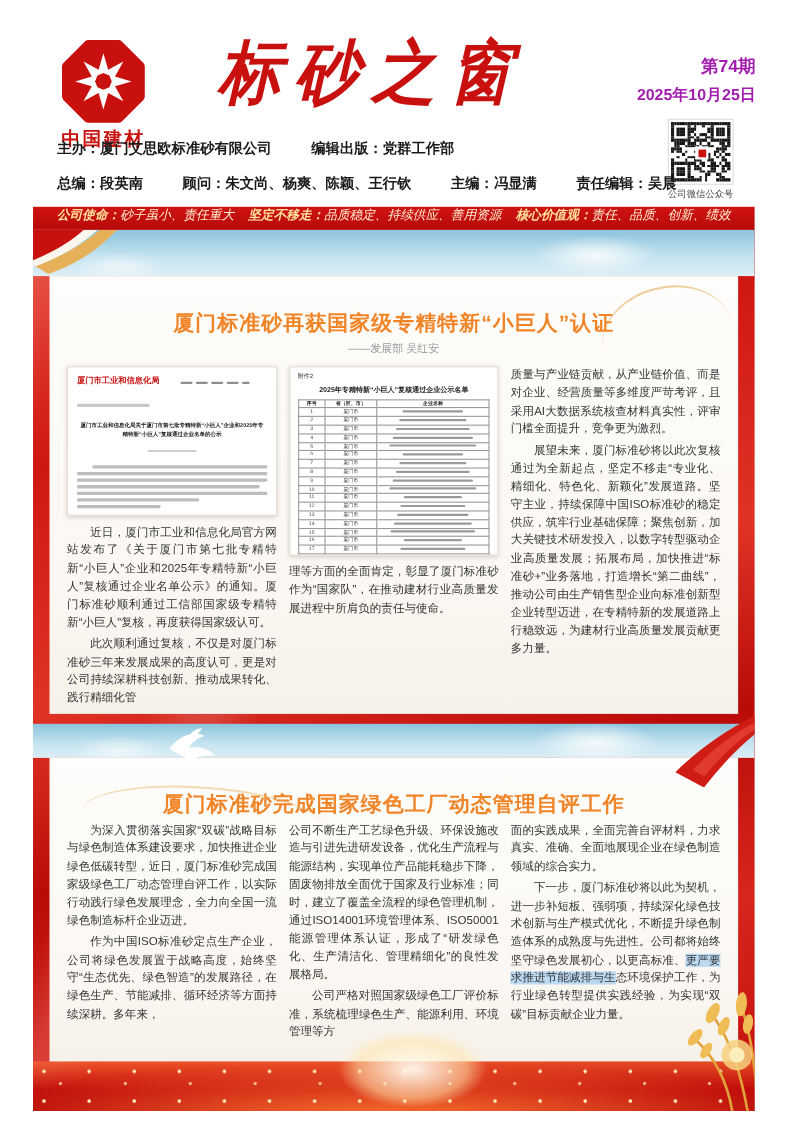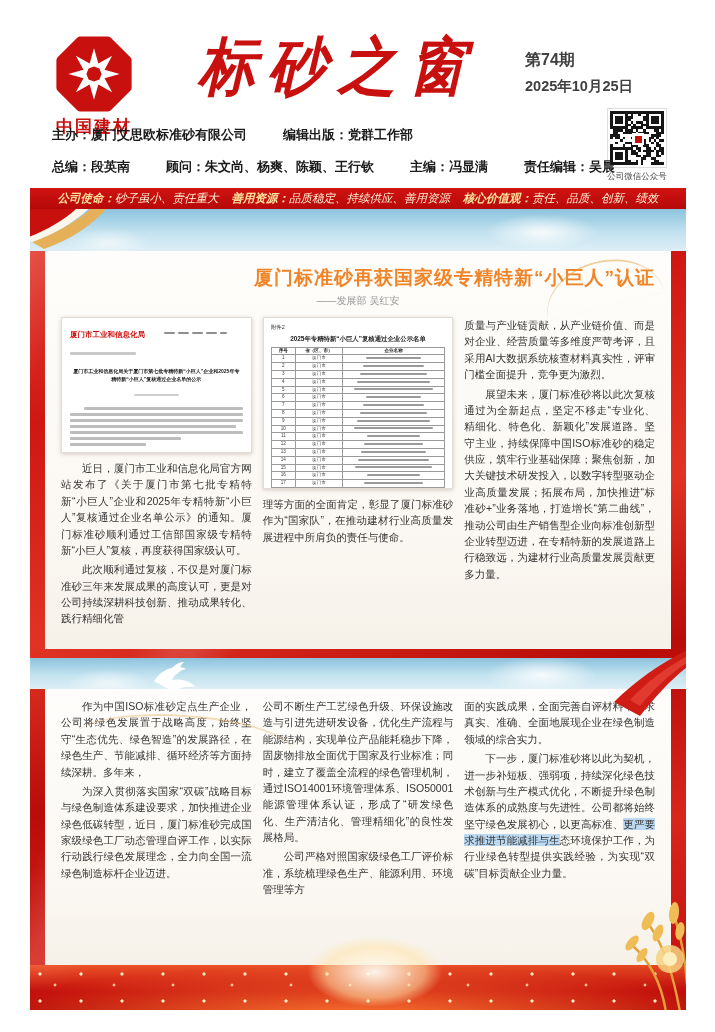--- a/index.html
+++ b/index.html
@@ -7,40 +7,40 @@
   body{font-family:"Liberation Sans",sans-serif;-webkit-font-smoothing:antialiased}
   .page{position:relative;width:715px;height:1032px;background:#fff;overflow:hidden;margin:0 auto}
 
   
   .logo{position:absolute;left:50px;top:36px;width:88px;text-align:center}
   .logo svg{display:block;margin:0 auto}
   .logo-text{font-size:17px;font-weight:bold;color:#c8100e;letter-spacing:2px;margin-top:3px}
   .masthead{position:absolute;left:148px;top:30px;width:380px;text-align:center;
     font-family:"DejaVu Serif","Liberation Serif",serif;font-style:italic;font-weight:bold;
     font-size:58px;line-height:1.25;color:#c8100e;letter-spacing:12px;transform:scaleY(1.08)}
-  .issue{position:absolute;right:40px;top:50px;width:150px;text-align:left;color:#404040}
+  .issue{position:absolute;right:28px;top:50px;width:150px;text-align:right;color:#a21caf}
   .issue .no{font-size:16px;font-weight:600;margin-bottom:6px}
   .issue .dt{font-size:14.5px;font-weight:700}
   .qr-wrap{position:absolute;right:46px;top:108px;width:64px;text-align:center}
   .qr-grid{display:grid;grid-template-columns:repeat(21,1fr);grid-template-rows:repeat(21,1fr);
     width:60px;height:60px;background:#fff;border:1px solid #ddd;padding:2px;position:relative;margin:0 auto}
   .qr-grid i{background:#fff}
   .qr-grid i.on{background:#161616}
   .qr-grid .qrc{position:absolute;left:24px;top:24px;width:12px;height:12px;background:#fff}
   .qr-grid .qrc::after{content:"";position:absolute;left:2.5px;top:2.5px;width:7px;height:7px;background:#c8100e}
   .qr-cap{font-size:8.5px;color:#444;margin-top:3px;white-space:nowrap}
   .info{position:absolute;left:52px;width:545px;display:flex;gap:36px;font-size:13px;color:#1a1a1a;white-space:nowrap}
   .info.r1{top:126px}
   .info.r2{top:158px}
   .info b{font-weight:bold}
   .info span.v{font-weight:600}
 
   
   .banner{position:absolute;left:30px;top:188px;width:656px;height:21px;background:linear-gradient(180deg,#d01313,#b70909);
-    display:flex;align-items:center;justify-content:center;gap:13px;white-space:nowrap}
+    display:flex;align-items:flex-start;justify-content:center;gap:13px;white-space:nowrap}
   .banner .seg{font-family:"Liberation Serif",serif;font-style:italic;font-size:11.5px}
   .banner .seg b{color:#ffe39c;font-weight:bold}
   .banner .seg span{color:#fff3d4}
 
   
   .red-region{position:absolute;left:30px;top:209px;width:656px;height:801px;overflow:hidden;
     background:
       linear-gradient(115deg,rgba(255,255,255,.10) 0 2%,transparent 8% 30%,rgba(255,255,255,.12) 34% 36%,transparent 40%),
       linear-gradient(165deg,#e8473a 0%,#cf1712 22%,#e03325 45%,#b90b08 62%,#d8261d 80%,#c00d0d 100%)}
   .sky{position:absolute;left:0;width:656px;background:
@@ -52,32 +52,32 @@
   .ribbon-tl{position:absolute;left:-6px;top:-4px;z-index:3}
   .ribbon-tr2{position:absolute;right:-8px;top:441px;z-index:3}
   .dove{position:absolute;left:118px;top:452px;z-index:3}
 
   .card{position:absolute;left:15px;width:626px;z-index:2;overflow:hidden;
     background:linear-gradient(180deg,#fefdfb 0%,#fbf8f3 70%,#f6f1e8 100%)}
   .card1{top:42px;height:398px;padding:10px 16px 0}
   .card2{top:480px;height:276px;padding:9px 16px 0}
   .gold-swirl{position:absolute;right:10px;top:10px;width:120px;height:46px;border:0;border-top:2px solid rgba(226,168,79,.55);
     border-radius:50%/100% 100% 0 0;transform:rotate(-14deg);pointer-events:none}
-  .a-title{font-size:19px;font-weight:bold;color:#f08426;text-align:right;letter-spacing:1px;margin:4px 0 3px}
+  .a-title{font-size:19px;font-weight:bold;color:#f08426;text-align:center;letter-spacing:1px;margin:20px 0 3px}
   .a-byline{text-align:center;color:#979797;font-size:10px;margin-bottom:9px}
   .cols{display:flex;gap:11px}
   .col{flex:1;min-width:0;font-size:10.5px;line-height:1.56;color:#333;text-align:justify}
   .col p{margin:0 0 3px;text-indent:2em}
   .col p.cont{text-indent:0}
   .sel{background:#bcd9f2}
 
   
   .shot{height:136px;background:#fff;border:1px solid #e2ddd5;box-shadow:0 1px 4px rgba(90,60,40,.25);
     margin-bottom:7px;padding:6px 8px;overflow:hidden}
-  .shot-head{display:flex;align-items:flex-end;gap:16px}
+  .shot-head{display:flex;align-items:flex-start;gap:16px}
   .shot-logo{color:#c8100e;font-weight:bold;font-size:7.5px;white-space:nowrap}
   .tl{display:inline-block;height:2.5px;background:#b5b5b5;border-radius:1px;vertical-align:middle}
   .shot-nav .tl{width:11px;margin-left:3px;background:#8f8f8f}
   .shot-bc{margin:4px 0 0}
   .shot-bc .tl{width:38%;background:#c9c9c9}
   .shot-title{font-size:5px;font-weight:bold;color:#222;text-align:center;line-height:1.6;margin:6px 3px 3px}
   .shot-meta{text-align:center;margin-bottom:5px}
   .shot-meta .tl{width:26%;background:#cfcfcf}
   .shot-body .tl{display:block;margin:0 0 3.5px;background:#bdbdbd}
   .shot-sign{text-align:right;margin-top:4px}
@@ -584,21 +584,21 @@
   </div>
   <div class="info r2">
     <span><b>总编：</b><span class="v">段英南</span></span>
     <span><b>顾问：</b><span class="v">朱文尚、杨爽、陈颖、王行钦</span></span>
     <span><b>主编：</b><span class="v">冯显满</span></span>
     <span><b>责任编辑：</b><span class="v">吴晨</span></span>
   </div>
 
   <div class="banner">
     <span class="seg"><b>公司使命：</b><span>砂子虽小、责任重大</span></span>
-    <span class="seg"><b>善用资源：</b><span>品质稳定、持续供应、善用资源</span></span>
+    <span class="seg"><b>坚定不移走：</b><span>品质稳定、持续供应、善用资源</span></span>
     <span class="seg"><b>核心价值观：</b><span>责任、品质、创新、绩效</span></span>
   </div>
 
   <div class="red-region">
     <div class="sky sky1"></div>
 
     <div class="ribbon-tl">
       <svg width="170" height="48" viewBox="0 0 170 48">
         <path d="M-12,4 L78,-6 C52,14 26,30 -12,42 Z" fill="#c8100e"></path>
         <path d="M78,-6 C60,12 36,27 8,37 L20,44 C52,33 72,16 88,-2 Z" fill="#e5b058"></path>
@@ -766,24 +766,25 @@
     </div>
     <div class="ribbon-tr2">
       <svg width="150" height="66" viewBox="0 0 150 66">
         <path d="M160,-8 C128,6 96,26 70,52 L96,66 C116,40 140,16 162,4 Z" fill="#cf1d15"></path>
         <path d="M160,-2 C132,10 106,28 86,50 L96,56 C114,34 136,14 160,4 Z" fill="#e8473a" opacity=".7"></path>
       </svg>
     </div>
 
     <div class="card card2">
       <div class="gold-swirl" style="right:auto;left:30px;top:26px;width:220px;height:30px;transform:rotate(4deg);border-top-color:rgba(230,180,100,.45)"></div>
+      <div class="a-title">厦门标准砂完成国家绿色工厂动态管理自评工作</div>
       <div class="cols">
         <div class="col">
+          <p>为深入贯彻落实国家“双碳”战略目标与绿色制造体系建设要求，加快推进企业绿色低碳转型，近日，厦门标准砂完成国家级绿色工厂动态管理自评工作，以实际行动践行绿色发展理念，全力向全国一流绿色制造标杆企业迈进。</p>
           <p>作为中国ISO标准砂定点生产企业，公司将绿色发展置于战略高度，始终坚守“生态优先、绿色智造”的发展路径，在绿色生产、节能减排、循环经济等方面持续深耕。多年来，</p>
-          <p>为深入贯彻落实国家“双碳”战略目标与绿色制造体系建设要求，加快推进企业绿色低碳转型，近日，厦门标准砂完成国家级绿色工厂动态管理自评工作，以实际行动践行绿色发展理念，全力向全国一流绿色制造标杆企业迈进。</p>
         </div>
         <div class="col">
           <p class="cont">公司不断生产工艺绿色升级、环保设施改造与引进先进研发设备，优化生产流程与能源结构，实现单位产品能耗稳步下降，固废物排放全面优于国家及行业标准；同时，建立了覆盖全流程的绿色管理机制，通过ISO14001环境管理体系、ISO50001能源管理体系认证，形成了“研发绿色化、生产清洁化、管理精细化”的良性发展格局。</p>
           <p>公司严格对照国家级绿色工厂评价标准，系统梳理绿色生产、能源利用、环境管理等方</p>
         </div>
         <div class="col">
           <p class="cont">面的实践成果，全面完善自评材料，力求真实、准确、全面地展现企业在绿色制造领域的综合实力。</p>
           <p><span>下一步，厦门标准砂将以此为契机，进一步补短板、强弱项，持续深化绿色技术创新与生产模式优化，不断提升绿色制造体系的成熟度与先进性。公司都将始终坚守绿色发展初心，以更高标准、</span><span class="sel">更严要求推进节能减排与生</span><span>态环境保护工作，为行业绿色转型提供实践经验，为实现“双碳”目标贡献企业力量。</span></p>
         </div>
       </div>

